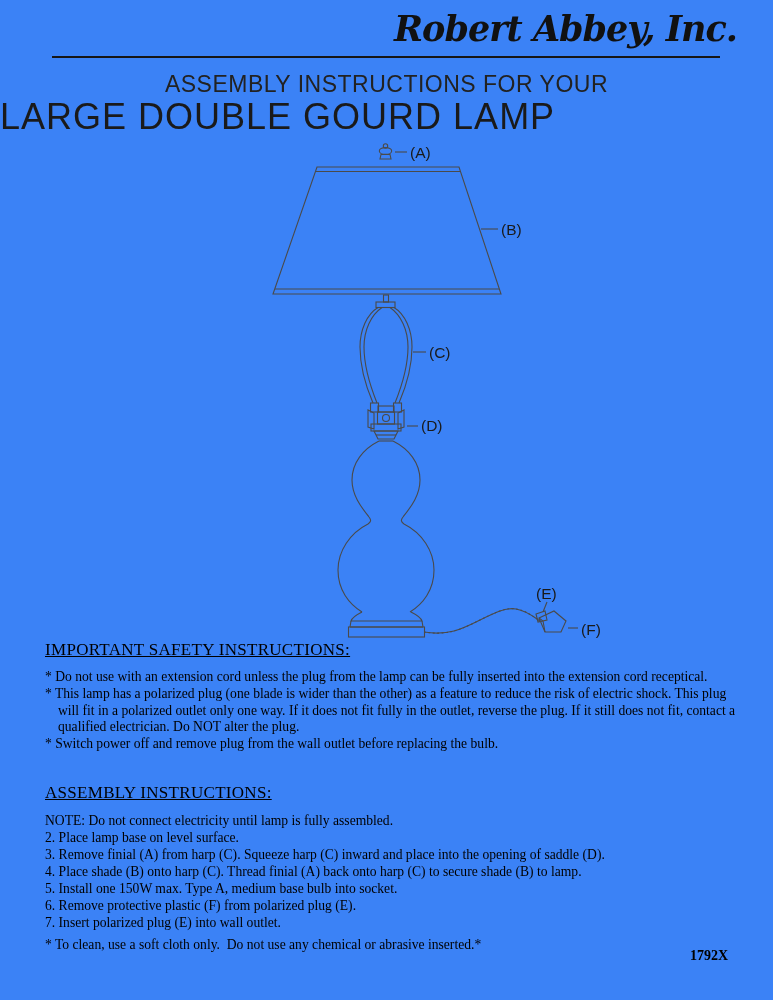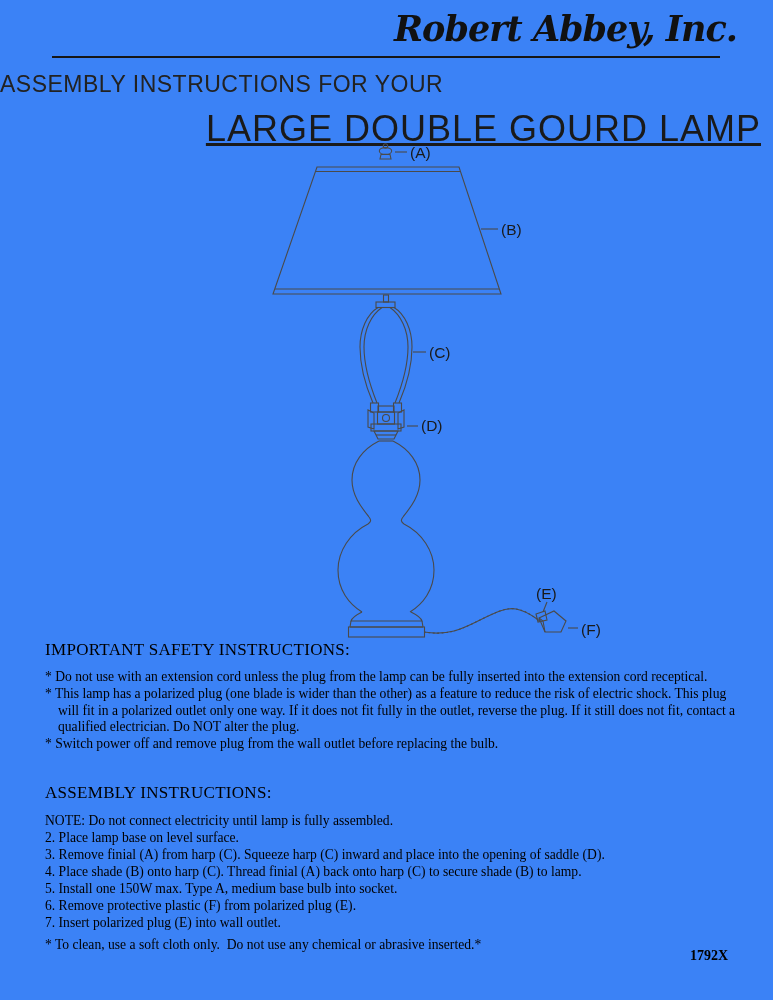--- a/index.html
+++ b/index.html
@@ -12,41 +12,41 @@
   .logo {
     position:absolute; top:8px; right:36px;
     font-family:"DejaVu Serif", serif; font-style:italic; font-weight:700;
     font-size:35px; letter-spacing:-1px; color:#111; white-space:nowrap;
   }
   .logo-rule {
     position:absolute; top:56px; left:52px; width:668px; height:2px;
     background:#161616;
   }
   .subtitle {
-    position:absolute; top:71px; left:0; right:0; text-align:left;
+    position:absolute; top:71px; left:0; right:0; text-align:center;
     font-family:"Liberation Sans", sans-serif; font-size:23px;
     letter-spacing:0.5px; color:#222;
   }
   .title {
-    position:absolute; top:96px; left:0; right:0; text-align:right;
+    position:absolute; top:96px; left:0; right:0; text-align:left;
     font-family:"Liberation Sans", sans-serif; font-weight:400;
-    font-size:36px; letter-spacing:1px; color:#1a1a1a; margin:12px;text-decoration:underline;
+    font-size:36px; letter-spacing:1px; color:#1a1a1a; margin:0;
   }
   svg.diagram { position:absolute; left:0; top:0; width:773px; height:1000px; }
   svg.diagram path, svg.diagram rect.outline, svg.diagram ellipse, svg.diagram circle {
     stroke:#4a4a4a; stroke-width:1.1; fill:none;
   }
   svg.diagram text {
     font-family:"Liberation Sans", sans-serif; font-size:15.5px; fill:#1a1a1a;
     stroke:none;
   }
   .section { position:absolute; left:45px; width:705px; }
   .section h2 {
     font-size:17px; font-weight:400; letter-spacing:0.3px;
-    margin:0 0 9px 0; color:#000;
+    margin:0 0 9px 0; color:#000;text-decoration:underline;
   }
   .body-line {
     font-size:13.6px; line-height:16.8px; margin:0; color:#000;
   }
   .hang { padding-left:13px; text-indent:-13px; width:678px; }
   .oneline { white-space:nowrap; }
   .steps .body-line { line-height:17px; }
   .care {
     position:absolute; left:45px; top:937px; font-size:13.6px; margin:0;
     white-space:pre; color:#000;

